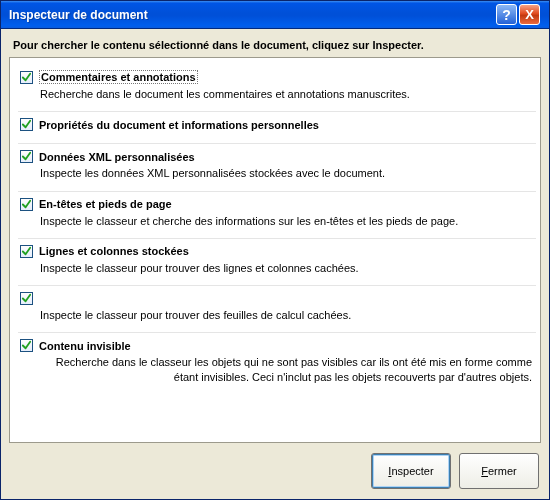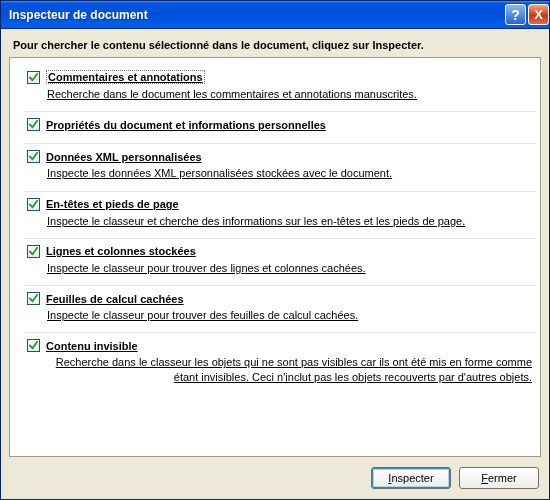--- a/index.html
+++ b/index.html
@@ -19,21 +19,21 @@
     background: #ece9d8;
     display: flex;
     flex-direction: column;
   }
   .titlebar {
     height: 28px;
     background: linear-gradient(to bottom, #3b8ef3 0%, #0055e5 8%, #0050d8 45%, #0050d8 55%, #005fee 92%, #0a5bdc 100%);
     color: #fff;
     display: flex;
     align-items: center;
-    padding: 0 0 0 8px;
+    padding: 0 9px 0 8px;
     font-weight: bold;
     font-size: 12px;
     border-bottom: 1px solid #002a80;
   }
   .titlebar .title { flex: 1; text-shadow: 1px 1px 0 rgba(0,0,0,0.25); }
   .titlebar-buttons { display: flex; gap: 2px; }
   .tbtn {
     width: 21px; height: 21px;
     border: 1px solid #fff;
     border-radius: 3px;
@@ -58,22 +58,21 @@
     flex: 1;
     margin: 0 8px;
     border: 1px solid #9c9a8c;
     background: #fff;
     position: relative;
     display: flex;
   }
   .content {
     flex: 1;
     overflow-y: scroll;
-    padding: 6px 4px 6px 15px;
-    text-decoration: underline;
+    padding: 6px 4px 6px 8px;
   }
   .content::-webkit-scrollbar { width: 17px; }
   .content::-webkit-scrollbar-track { background: #f1efe2; border-left:1px solid #d4d0c8;}
   .content::-webkit-scrollbar-thumb { background: linear-gradient(to right,#e7f1fd,#b9d4f9); border:1px solid #6f9ddf; border-radius:2px;}
   .content::-webkit-scrollbar-button { background:#e7f1fd; border:1px solid #6f9ddf; height:17px;}
   .item {
     padding: 6px 4px 10px 2px;
     border-bottom: 1px solid #e5e5e5;
   }
   .item:last-child { border-bottom: none; text-align: right; }
@@ -103,21 +102,21 @@
     line-height: 1.3;
   }
   .footer {
     display: flex;
     justify-content: flex-end;
     gap: 8px;
     padding: 10px 10px 10px 10px;
   }
   .btn {
     min-width: 80px;
-    height: 22px;
+    height: 36px;
     padding: 0 14px;
     background: linear-gradient(to bottom, #ffffff, #eeeee6);
     border: 1px solid #707070;
     border-radius: 3px;
     font-family: inherit;
     font-size: 11px;
     display: inline-flex; align-items:center; justify-content:center;
     cursor: default;
   }
   .btn.default {
@@ -201,21 +200,20 @@
           </div>
           <div class="item-desc">Inspecte le classeur pour trouver des lignes et colonnes cachées.</div>
         </div>
         <div class="item">
           <div class="item-head">
             <span class="chk">
               <svg viewBox="0 0 12 12">
                 <path d="M2 6 L5 9 L10 2" stroke="#21a121" stroke-width="2" fill="none" stroke-linecap="round" stroke-linejoin="round"></path>
               </svg>
             </span>
-            <span class="item-title">Feuilles de calcul cachées</span>
           </div>
           <div class="item-desc">Inspecte le classeur pour trouver des feuilles de calcul cachées.</div>
         </div>
         <div class="item">
           <div class="item-head">
             <span class="chk">
               <svg viewBox="0 0 12 12">
                 <path d="M2 6 L5 9 L10 2" stroke="#21a121" stroke-width="2" fill="none" stroke-linecap="round" stroke-linejoin="round"></path>
               </svg>
             </span>

